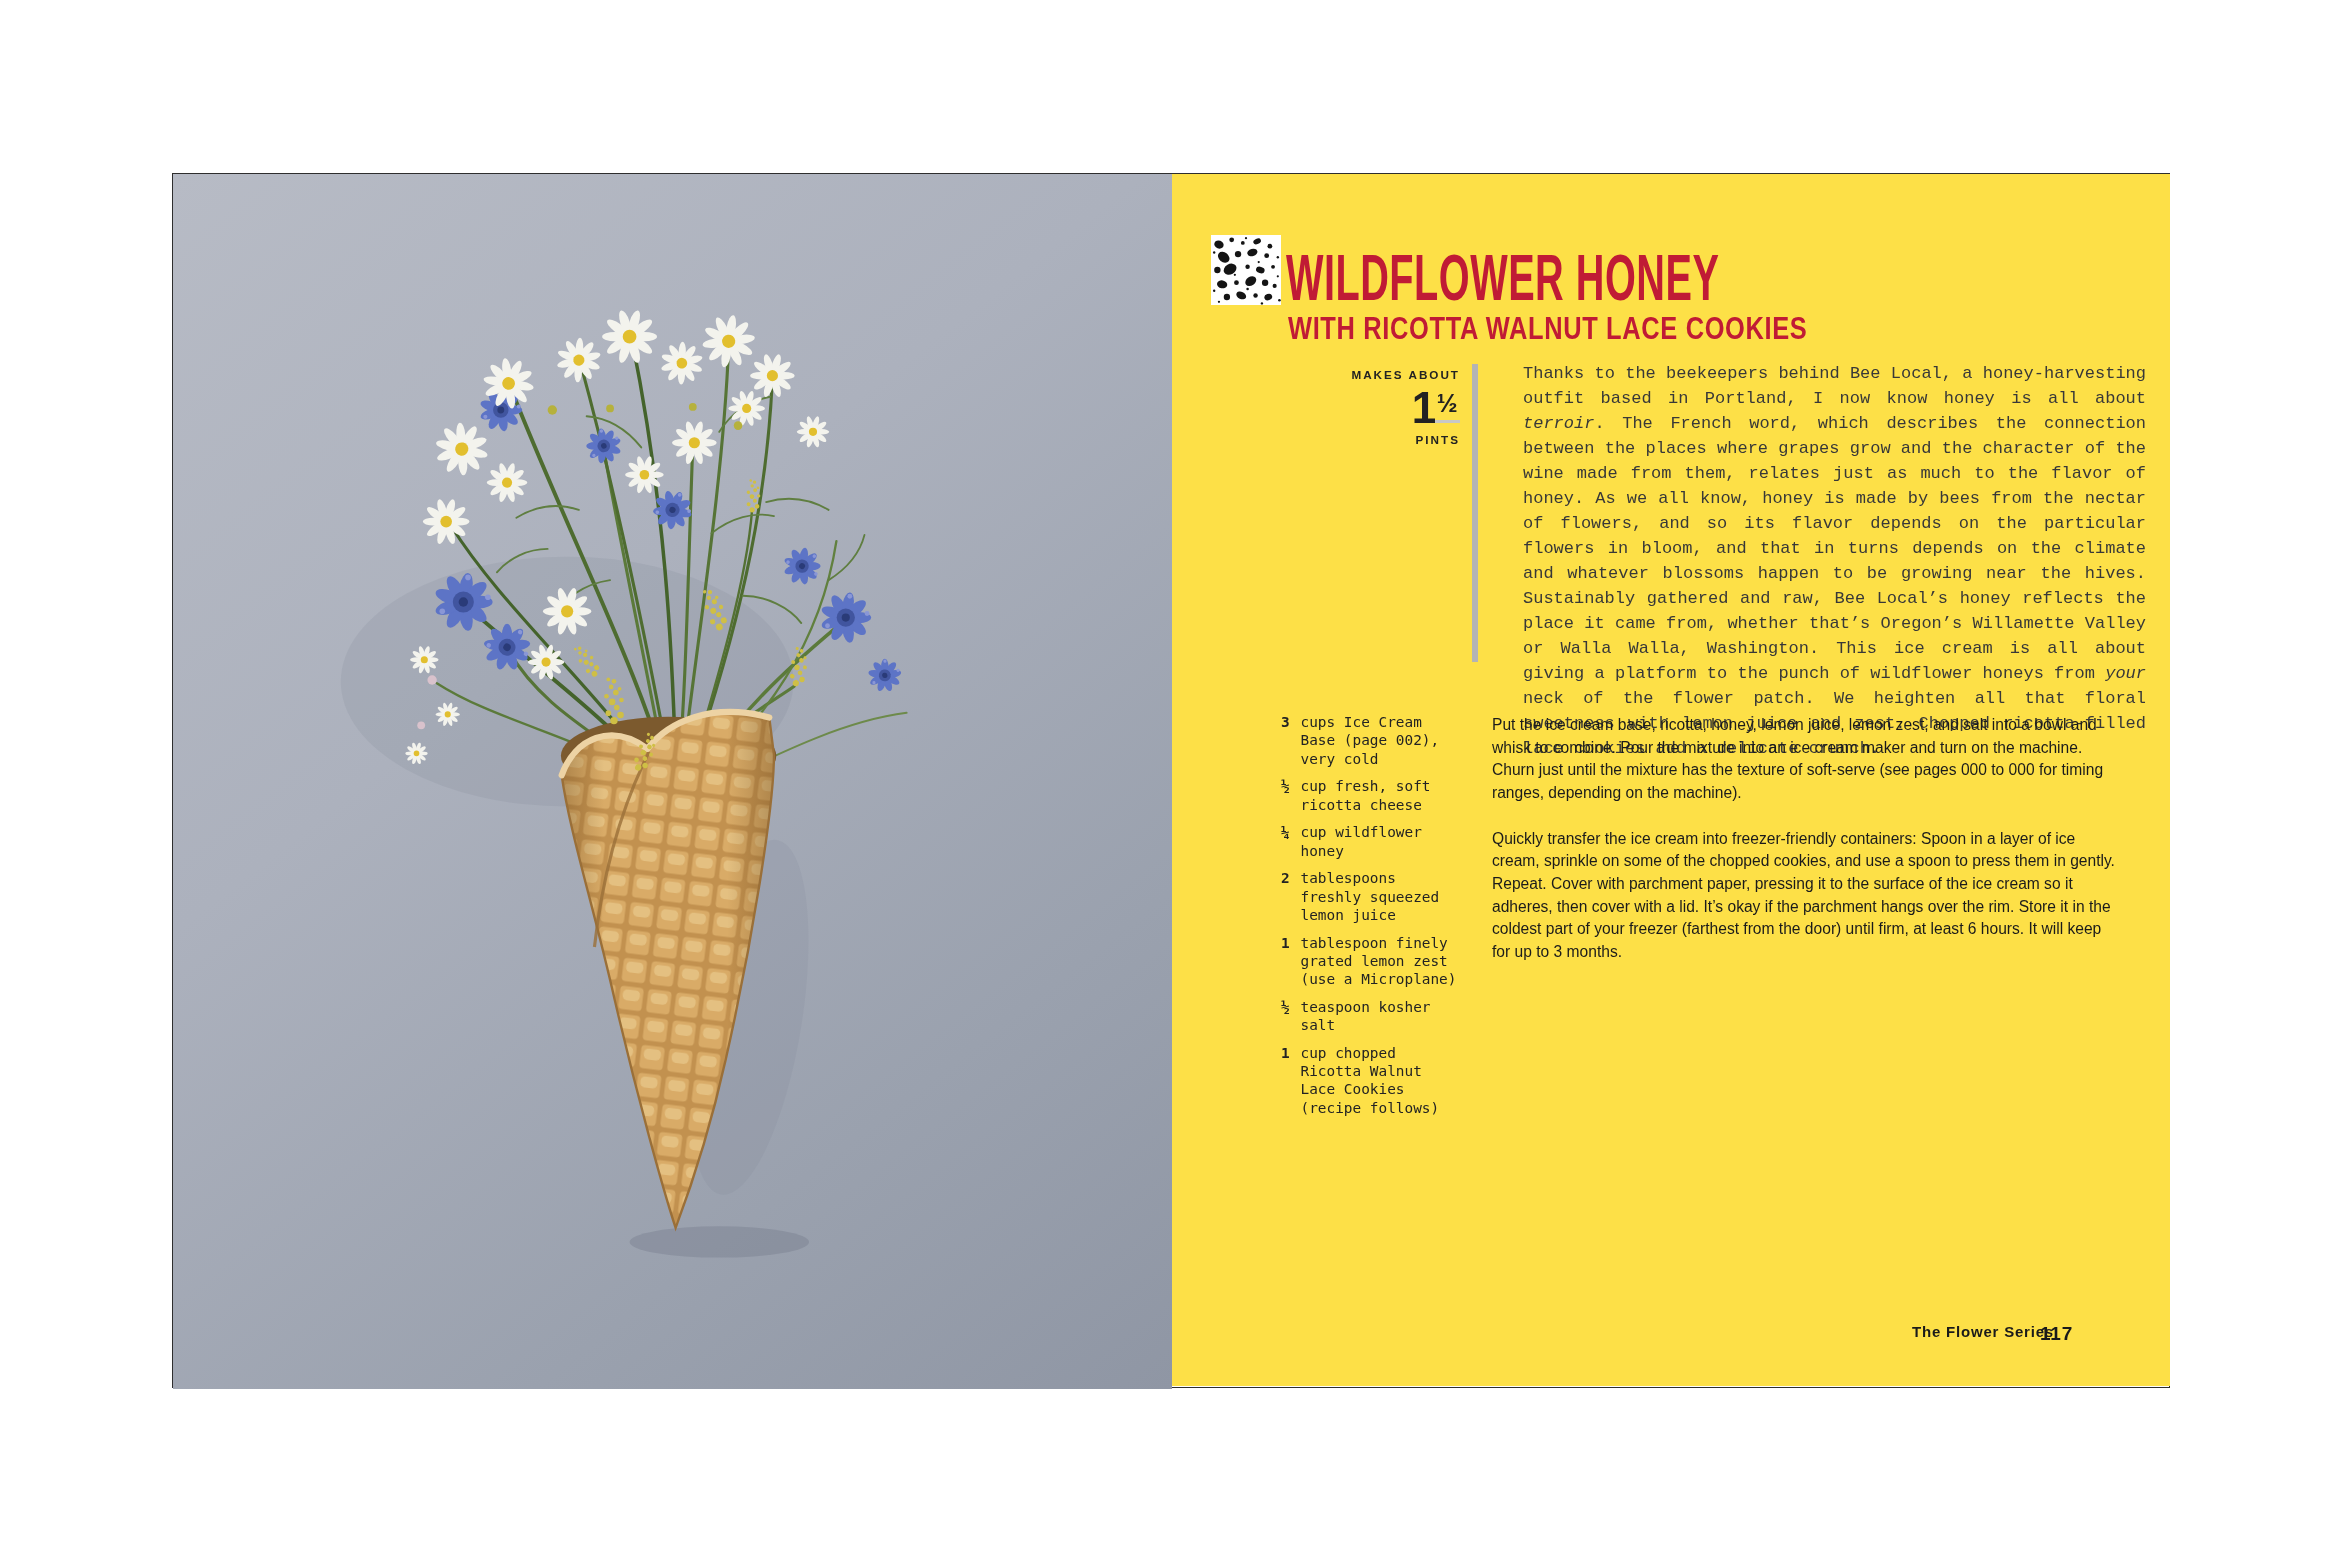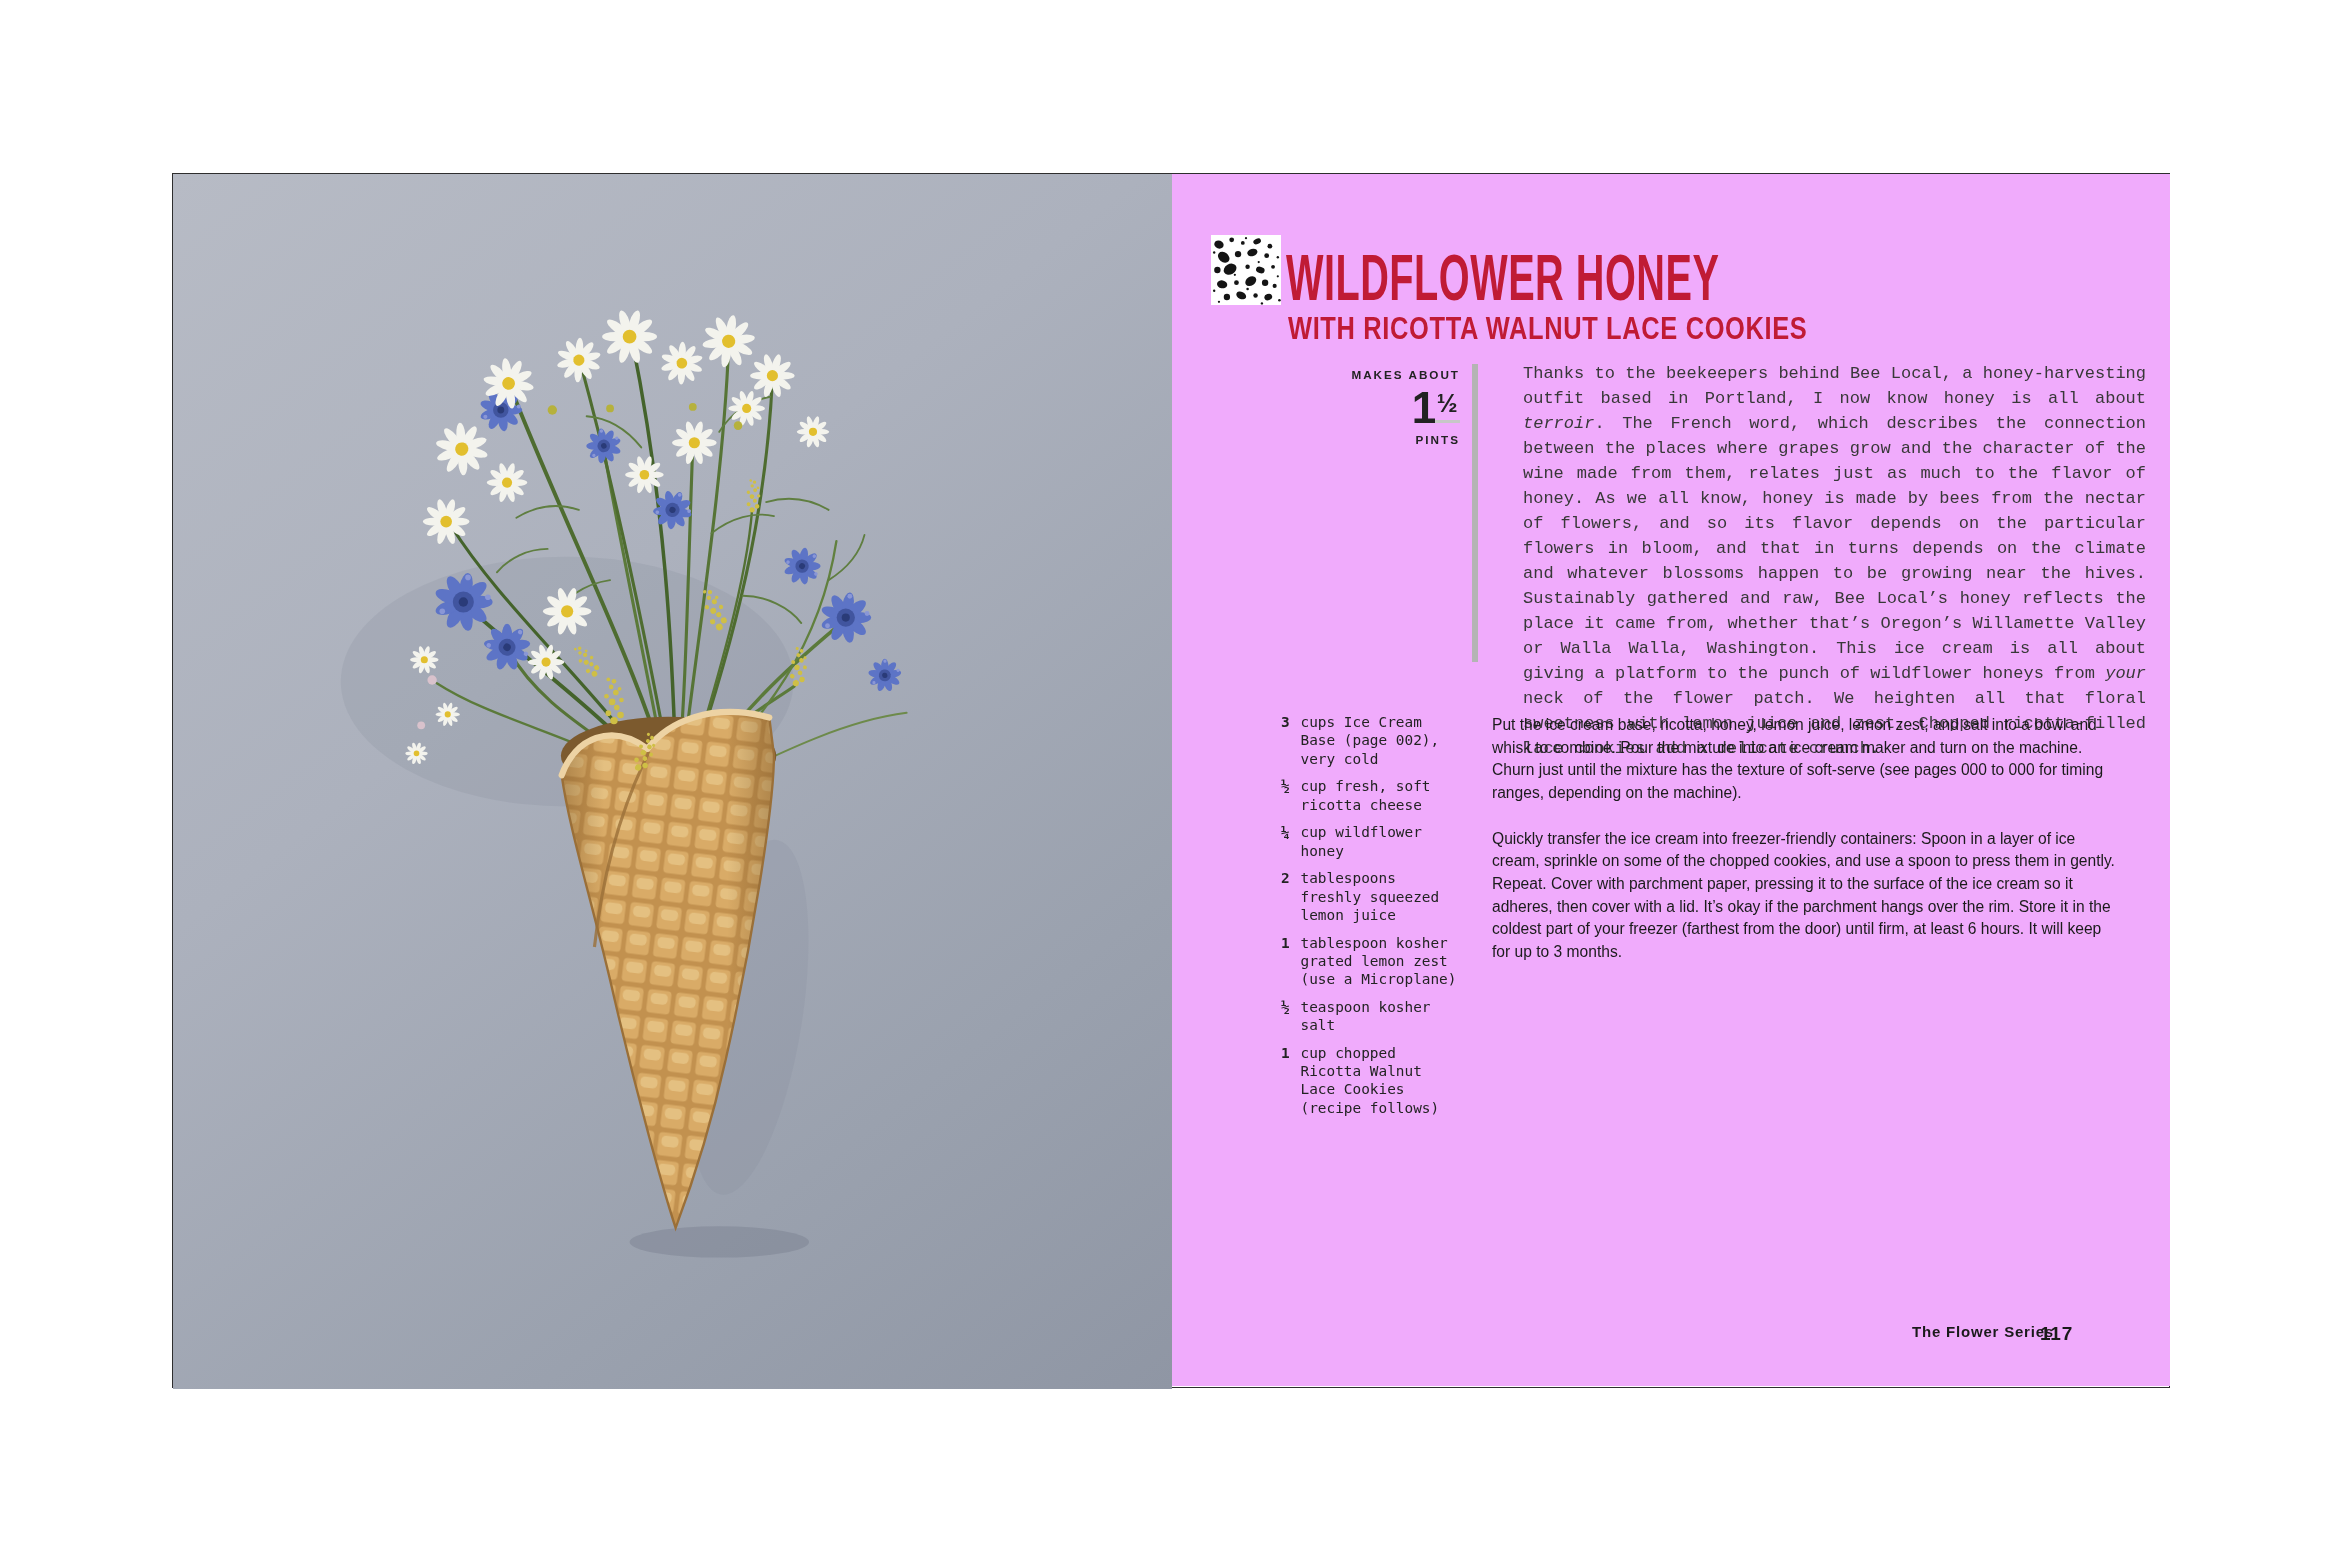--- a/index.html
+++ b/index.html
@@ -16,21 +16,21 @@
   
   .photo-page {
     position:absolute; left:0; top:0; width:999px; height:1215px;
     background:linear-gradient(142deg,#b7bbc5 0%,#acb1bd 38%,#9aa1ae 75%,#8f96a4 100%);
     overflow:hidden;
   }
   .photo-page svg { position:absolute; left:0; top:0; width:100%; height:100%; }
   
   .recipe-page {
     position:absolute; left:999px; top:0; width:998px; height:1212px;
-    background:#f0abfc; overflow:hidden;
+    background:#fde047; overflow:hidden;
   }
   .splatter { position:absolute; left:39px; top:61px; width:70px; height:70px; }
   .title {
     position:absolute; left:114px; top:72px;
     font-size:64px; font-weight:bold; line-height:1; letter-spacing:0.8px;
     color:#c01b35; transform:scaleX(0.62); transform-origin:left top; white-space:nowrap;
   }
   .subtitle {
     position:absolute; left:116px; top:139px;
     font-size:31px; font-weight:bold; line-height:1; letter-spacing:0.8px;
@@ -298,21 +298,21 @@
 
       <div class="intro-bar"></div>
 
       <p class="intro"><span>Thanks to the beekeepers behind Bee Local, a honey-harvesting outfit based in Portland, I now know honey is all about </span><i>terroir</i><span>. The French word, which describes the connection between the places where grapes grow and the character of the wine made from them, relates just as much to the flavor of honey. As we all know, honey is made by bees from the nectar of flowers, and so its flavor depends on the particular flowers in bloom, and that in turns depends on the climate and whatever blossoms happen to be growing near the hives. Sustainably gathered and raw, Bee Local’s honey reflects the place it came from, whether that’s Oregon’s Willamette Valley or Walla Walla, Washington. This ice cream is all about giving a platform to the punch of wildflower honeys from </span><i>your</i><span> neck of the flower patch. We heighten all that floral sweetness with lemon juice and zest. Chopped ricotta-filled lace cookies add a delicate crunch.</span></p>
 
       <ul class="ingredients">
         <li><span class="qty">3</span><span class="itext">cups Ice Cream Base (page 002), very cold</span></li>
         <li><span class="qty">½</span><span class="itext">cup fresh, soft ricotta cheese</span></li>
         <li><span class="qty">¼</span><span class="itext">cup wildflower honey</span></li>
         <li><span class="qty">2</span><span class="itext">tablespoons freshly squeezed lemon juice</span></li>
-        <li><span class="qty">1</span><span class="itext">tablespoon kosher grated lemon zest (use a Microplane)</span></li>
+        <li><span class="qty">1</span><span class="itext">tablespoon finely grated lemon zest (use a Microplane)</span></li>
         <li><span class="qty">½</span><span class="itext">teaspoon kosher salt</span></li>
         <li><span class="qty">1</span><span class="itext">cup chopped Ricotta Walnut Lace Cookies (recipe follows)</span></li>
       </ul>
 
       <div class="steps">
         <p>Put the ice cream base, ricotta, honey, lemon juice, lemon zest, and salt into a bowl and whisk to combine. Pour the mixture into an ice cream maker and turn on the machine. Churn just until the mixture has the texture of soft-serve (see pages 000 to 000 for timing ranges, depending on the machine).</p>
         <p>Quickly transfer the ice cream into freezer-friendly containers: Spoon in a layer of ice cream, sprinkle on some of the chopped cookies, and use a spoon to press them in gently. Repeat. Cover with parchment paper, pressing it to the surface of the ice cream so it adheres, then cover with a lid. It’s okay if the parchment hangs over the rim. Store it in the coldest part of your freezer (farthest from the door) until firm, at least 6 hours. It will keep for up to 3 months.</p>
       </div>
 
       <div class="page-footer">

